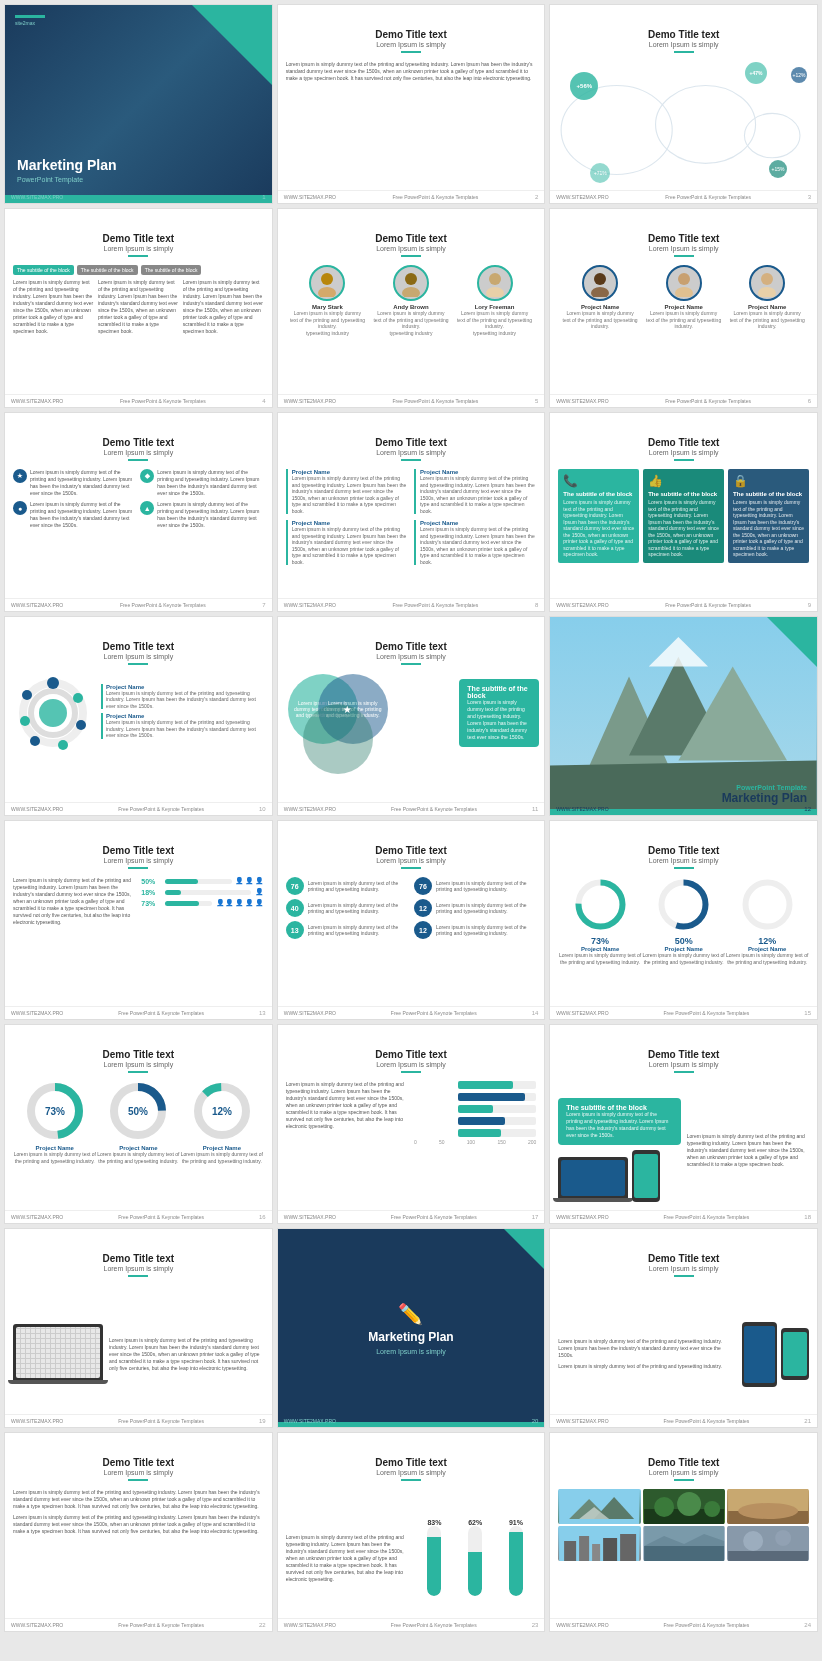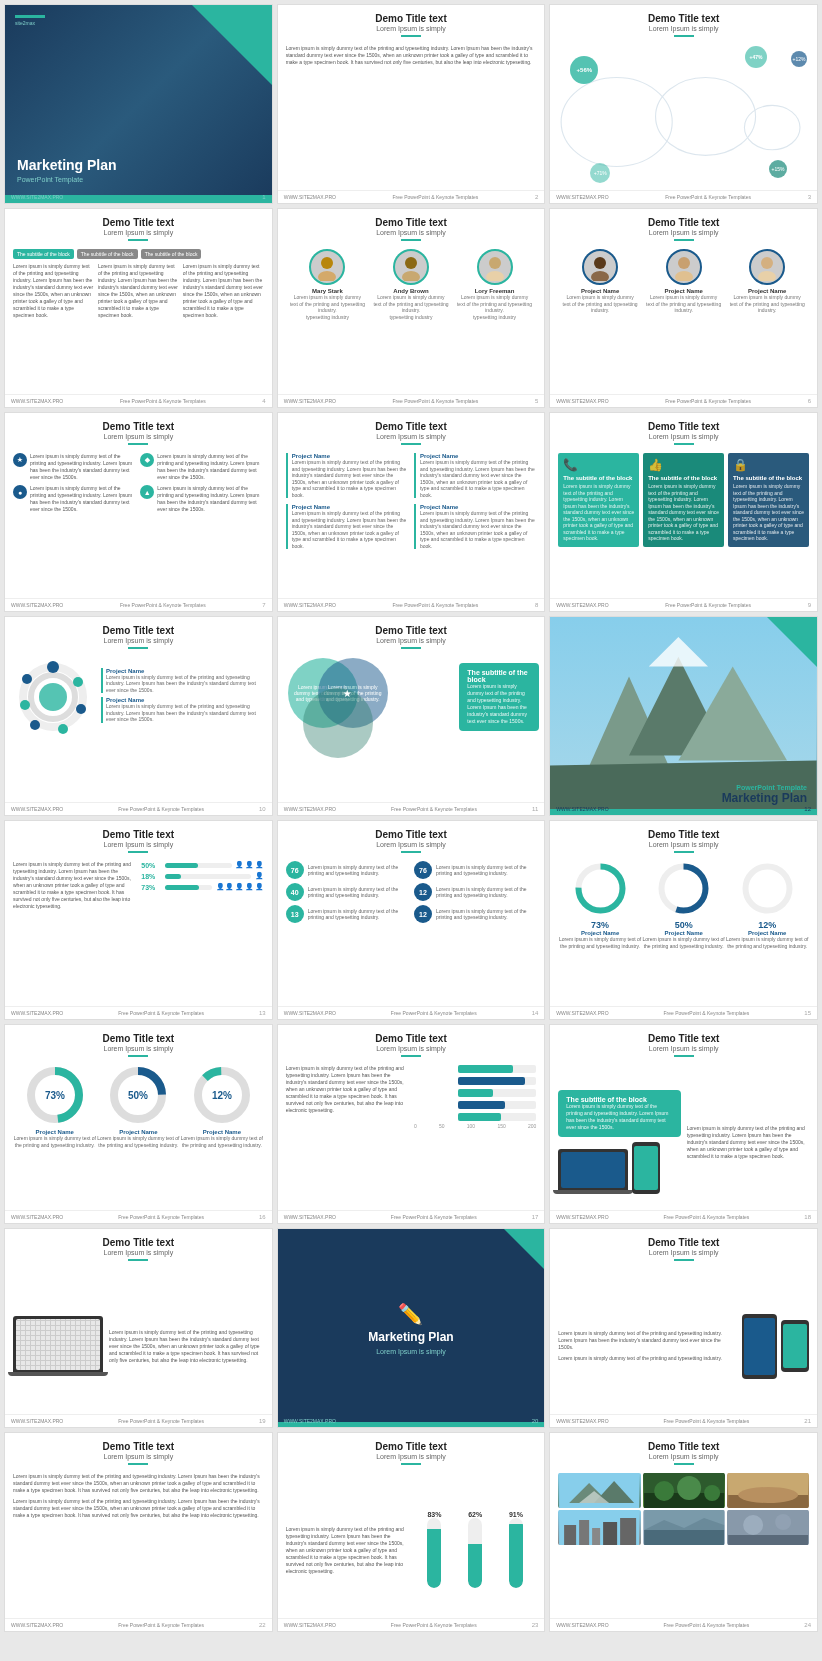--- a/index.html
+++ b/index.html
@@ -71,21 +71,21 @@
       right: 0;
       width: 0;
       height: 0;
       border-style: solid;
       border-width: 0 80px 80px 0;
       border-color: transparent #2bb5a0 transparent transparent;
     }
     
     .slide-header {
       text-align: center;
-      padding: 8px 8px 4px;
+      padding: 24px 8px 4px;
     }
     .slide-title {
       font-size: 10px;
       font-weight: bold;
       color: #222;
     }
     .slide-subtitle {
       font-size: 7px;
       color: #666;
       margin-top: 1px;

